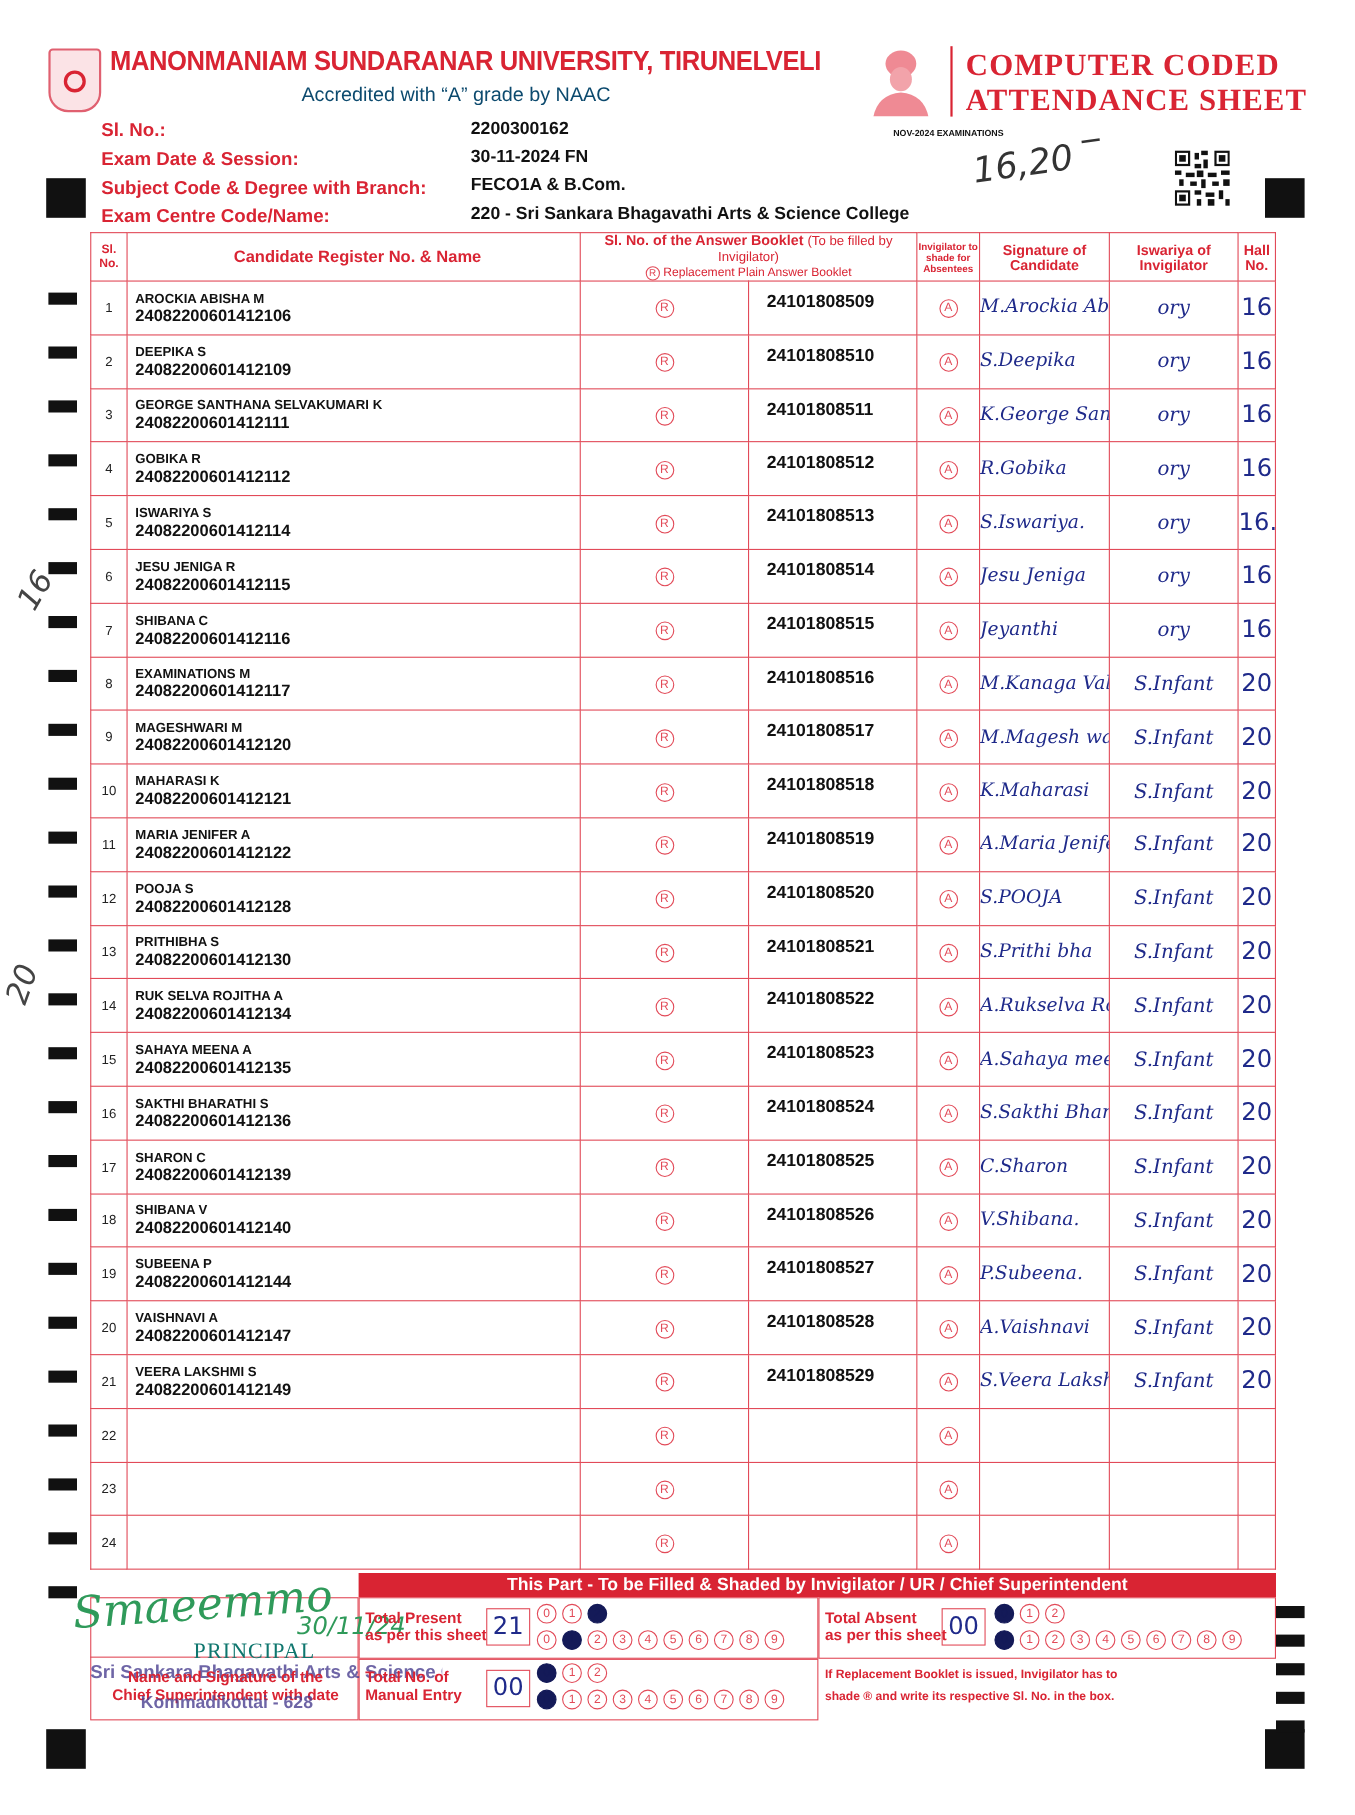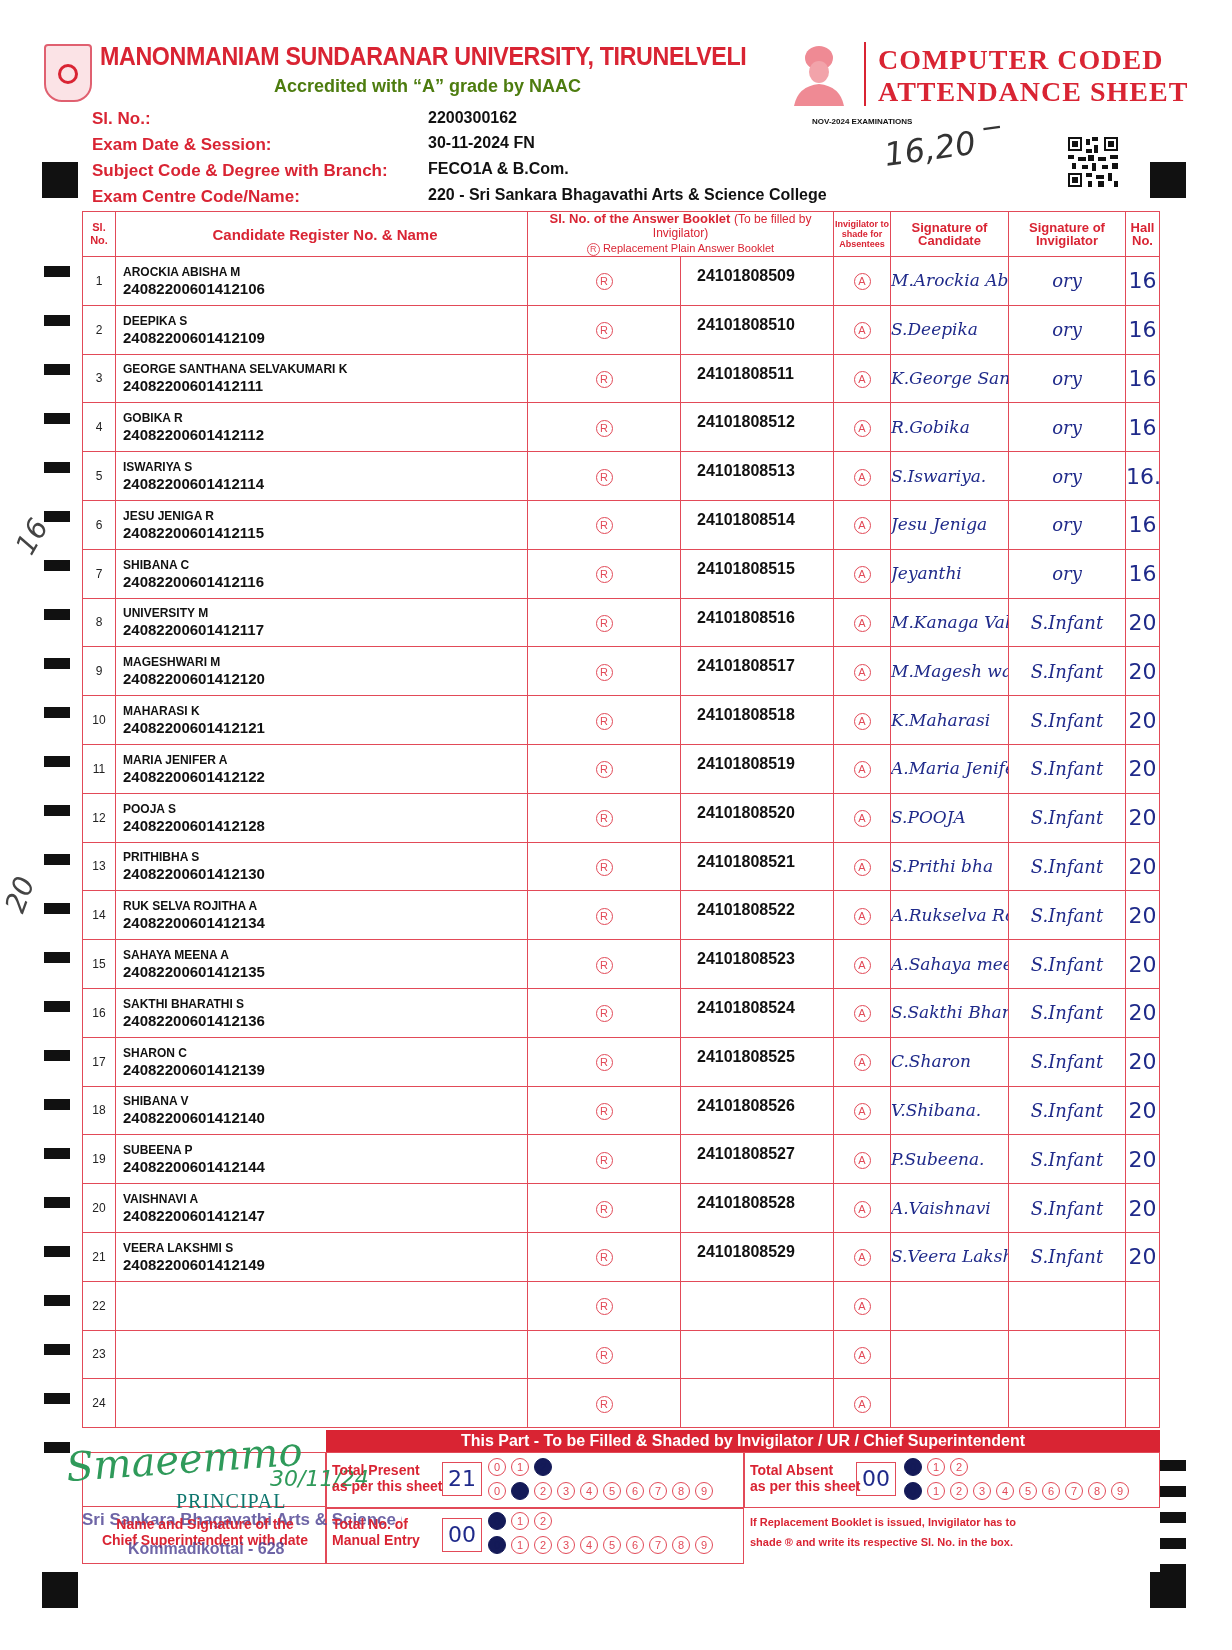--- a/index.html
+++ b/index.html
@@ -5,21 +5,21 @@
   * { box-sizing: border-box; margin: 0; padding: 0; }
   html, body { width: 1232px; height: 1650px; background: #ffffff; overflow: hidden; }
   body { position: relative; font-family: "Liberation Sans", sans-serif; color: #111; }
   .abs { position: absolute; }
   .hw { font-family: "DejaVu Serif", serif; font-style: italic; color: #1f2a8a; }
 
   
   .logo { left: 44px; top: 44px; width: 48px; height: 58px; border: 2px solid #e06070; border-radius: 4px 4px 18px 18px; background: #fbe3e6; }
   .logo .in { position:absolute; left: 12px; top: 18px; width: 20px; height: 20px; border-radius: 50%; border: 3px solid #d92433; }
   .univ { left: 100px; top: 42px; font-size: 25px; font-weight: bold; color: #d92433; letter-spacing: -0.4px; font-family: "Liberation Sans", sans-serif; transform: scaleX(0.93); transform-origin: left; white-space: nowrap; }
-  .accr { left: 274px; top: 76px; font-size: 18px; font-weight: bold; color: #4d7c0f; }
+  .accr { left: 274px; top: 76px; font-size: 18px; font-weight: normal; color: #0c4a6e; }
   .bust { left: 790px; top: 42px; width: 58px; height: 64px; }
   .vline { left: 864px; top: 42px; width: 2px; height: 64px; background: #d92433; }
   .cca { left: 878px; top: 44px; font-family: "Liberation Serif", serif; font-weight: bold; color: #d92433; font-size: 28px; line-height: 32px; letter-spacing: 1px; white-space: nowrap; }
   .novexam { left: 812px; top: 117px; font-size: 8px; font-weight: bold; }
   .qr { left: 1068px; top: 136px; width: 50px; height: 52px; }
   .handnote { left: 884px; top: 128px; font-size: 32px; color: #333; font-family: "DejaVu Sans", sans-serif; font-style: italic; transform: rotate(-8deg); }
 
   .meta-label { left: 92px; font-size: 17px; font-weight: bold; color: #d92433; }
   .meta-val { left: 428px; font-size: 16px; font-weight: bold; color: #111; }
 
@@ -164,21 +164,21 @@
   <thead>
     <tr>
       <th class="c-sl" style="font-size:11px;">Sl. No.</th>
       <th class="c-name" style="font-size:15px;">Candidate Register No. &amp; Name</th>
       <th colspan="2" style="font-size:13px;">
         <div><span>Sl. No. of the Answer Booklet</span> <span style="font-weight:normal;font-size:12px;">(To be filled by Invigilator)</span></div>
         <div style="font-weight:normal;font-size:11px;margin-top:2px;"><span class="circ" style="width:13px;height:13px;font-size:9px;line-height:11px;">R</span> <span>Replacement Plain Answer Booklet</span></div>
       </th>
       <th class="c-a" style="font-size:9px;line-height:10px;">Invigilator to shade for Absentees</th>
       <th class="c-sig">Signature of Candidate</th>
-      <th class="c-inv">Signature of Invigilator</th>
+      <th class="c-inv">Iswariya of Invigilator</th>
       <th class="c-hall">Hall No.</th>
     </tr>
   </thead>
   <tbody id="rows">
       <tr>
         <td class="c-sl">1</td>
         <td class="c-name">
           <div class="cand-name">AROCKIA ABISHA M</div>
           <div class="cand-reg">24082200601412106</div>
         </td>
@@ -291,21 +291,21 @@
           <div class="sig hw">Jeyanthi</div>
         </td>
         <td class="c-inv">
           <div class="inv hw">ory</div>
         </td>
         <td class="c-hall"><span class="hall">16</span></td>
       </tr>
       <tr>
         <td class="c-sl">8</td>
         <td class="c-name">
-          <div class="cand-name">UNIVERSITY M</div>
+          <div class="cand-name">EXAMINATIONS M</div>
           <div class="cand-reg">24082200601412117</div>
         </td>
         <td class="c-r"><span class="circ">R</span></td>
         <td class="c-book">24101808516</td>
         <td class="c-a"><span class="circ">A</span></td>
         <td class="c-sig">
           <div class="sig hw">M.Kanaga Valli</div>
         </td>
         <td class="c-inv">
           <div class="inv hw">S.Infant</div>

